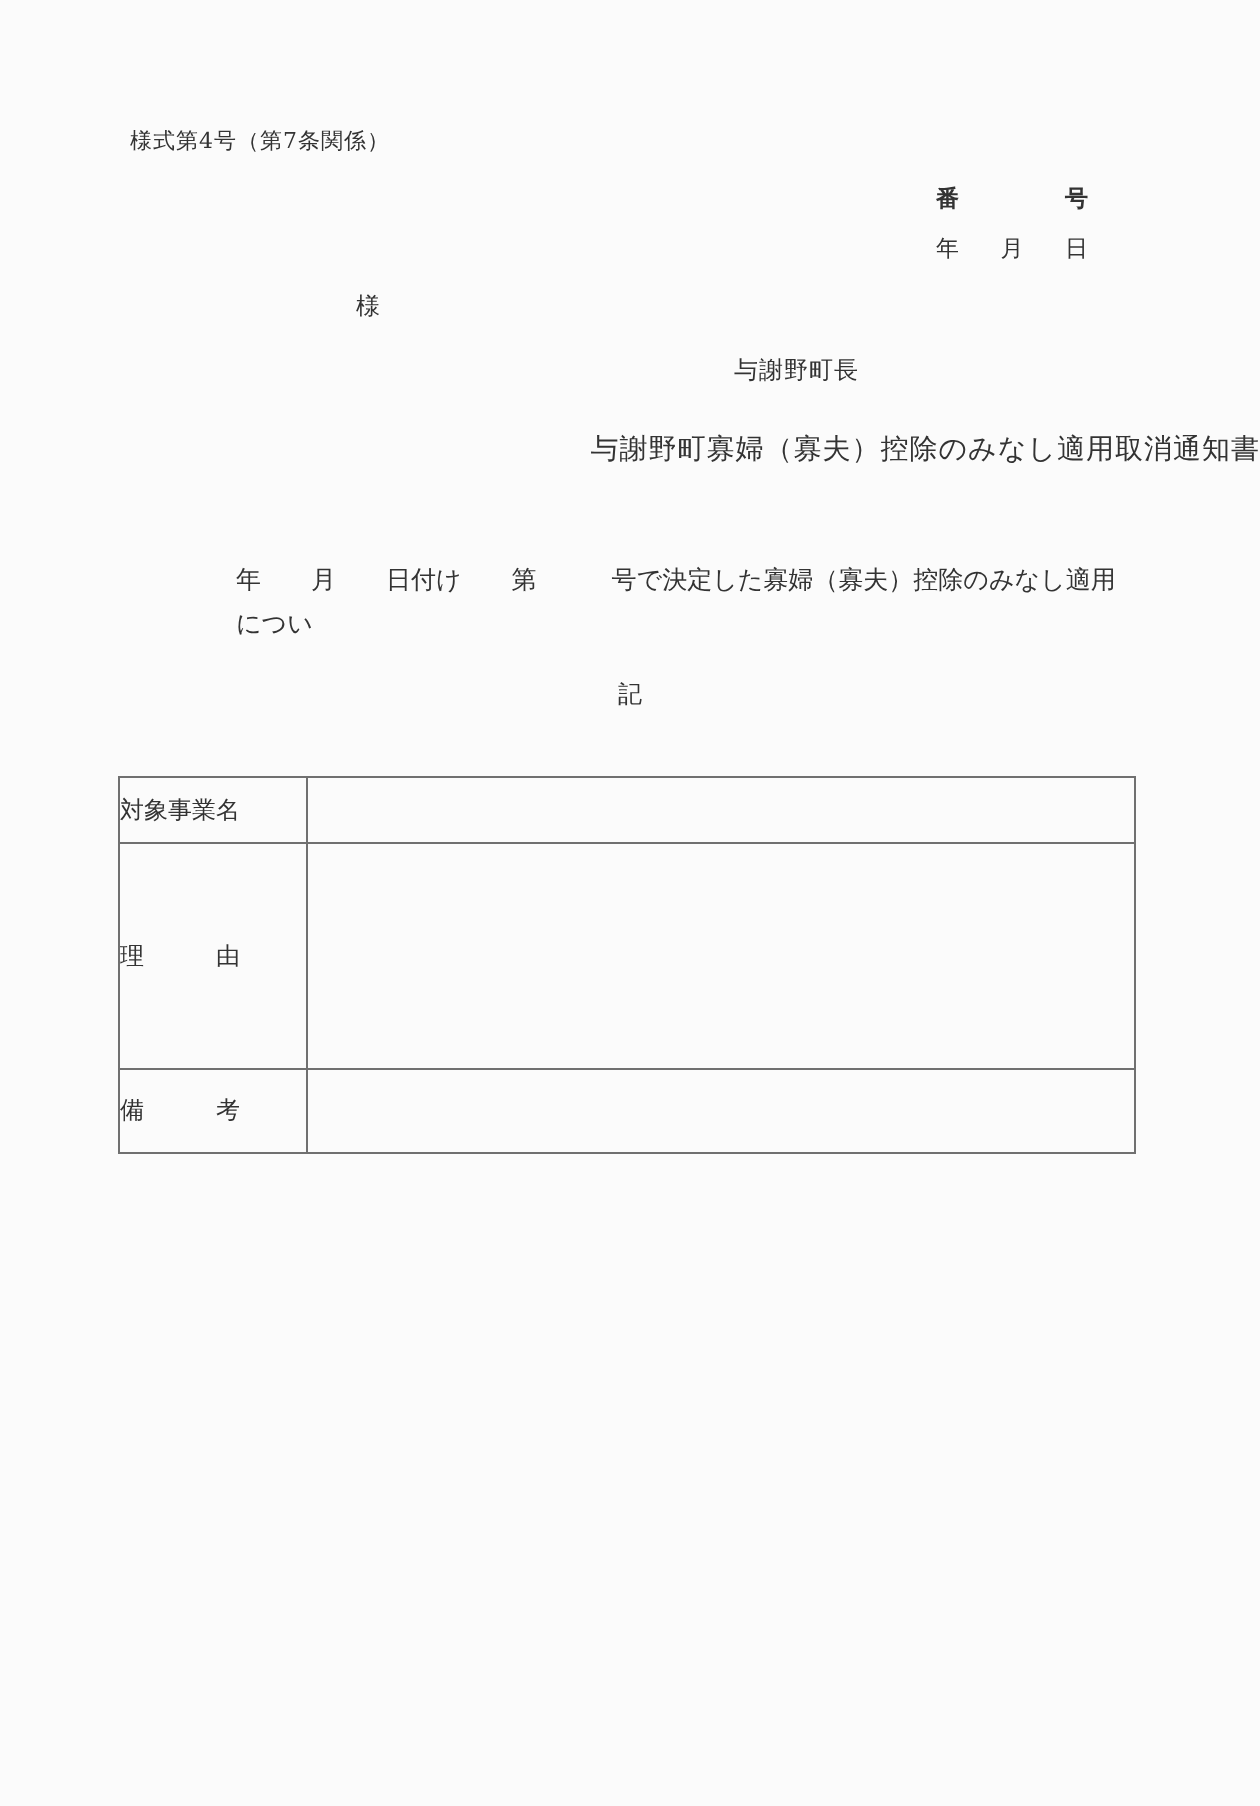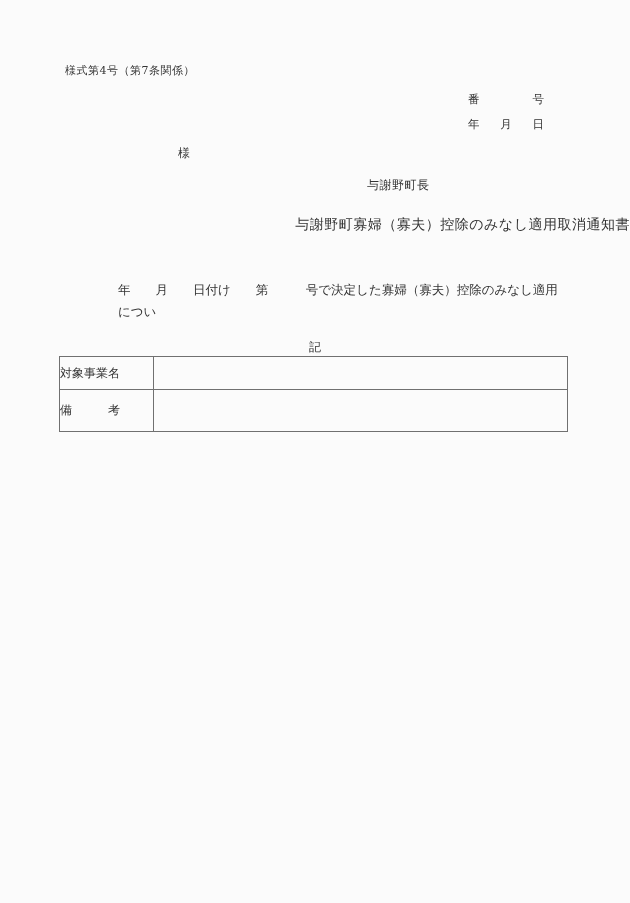--- a/index.html
+++ b/index.html
@@ -13,30 +13,30 @@
   }
   .abs{position:absolute;}
   
   .jbox{
     display:inline-block;
     text-align:justify;
     text-align-last:justify;
     white-space:nowrap;
   }
   #form-number{left:65px;top:63px;font-size:11px;letter-spacing:.5px;text-align:center;}
-  #doc-number-line{left:468px;top:92px;width:76px;font-size:11.5px;}
+  #doc-number-line{left:468px;top:92px;width:76px;font-size:11.5px;font-weight:bold;}
   #doc-date-line{left:468px;top:117px;width:76px;font-size:11.5px;}
   #addressee{left:178px;top:145px;font-size:12px;}
   #issuer{left:367px;top:177px;font-size:12px;letter-spacing:.5px;}
   #doc-title{left:0;right:0;top:216px;text-align:right;font-size:14px;letter-spacing:.5px;}
   #body-text{left:65px;top:279px;width:505px;font-size:12.5px;line-height:22px;}
   #body-line1{padding-left:53px;}
   #record-marker{left:0;right:0;top:339px;text-align:center;font-size:12px;}
   #notice-table{
-    position:absolute;left:59px;top:356px;
+    position:absolute;left:59px;top:388px;
     width:508px;
     border-collapse:collapse;
     table-layout:fixed;
     font-size:12px;
   }
   #notice-table td{
     border:1px solid #707070;
     vertical-align:middle;
     padding:0;
   }
@@ -77,20 +77,26 @@
       <col class="c1">
       <col class="c2">
     </colgroup>
   <tbody>
       <tr class="r1">
     <td class="lbl">
       <span class="jbox lblbox">対象事業名</span>
     </td>
     <td></td>
   </tr>
+  <tr class="r3">
+    <td class="lbl">
+      <span class="jbox lblbox">理由</span>
+    </td>
+    <td></td>
+  </tr>
   <tr class="r5">
     <td class="lbl">
       <span class="jbox lblbox">備考</span>
     </td>
     <td></td>
   </tr>
 </tbody>
   </table>
 
 </body></html>

